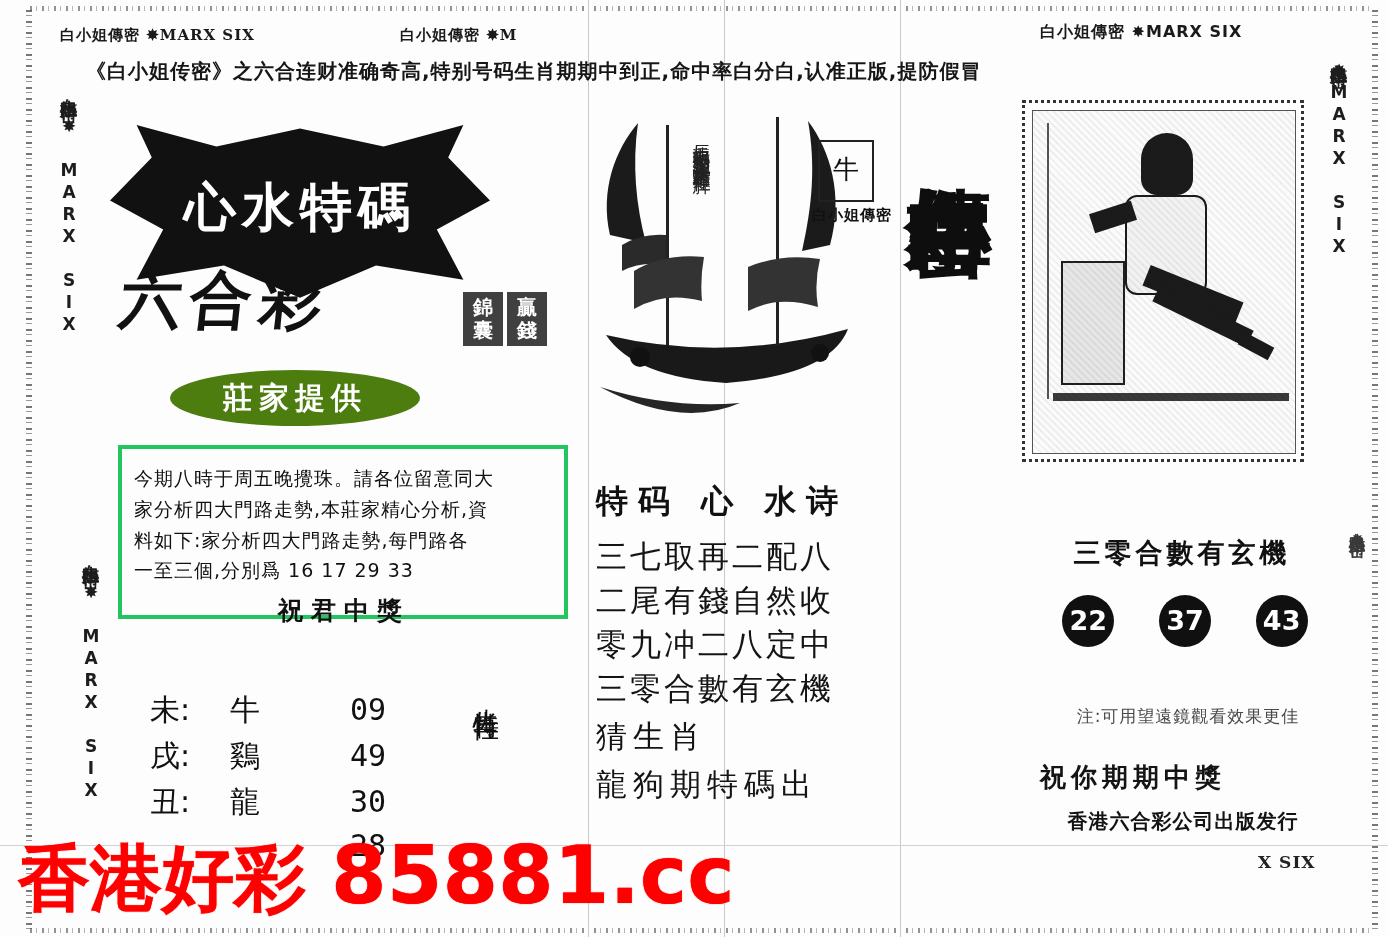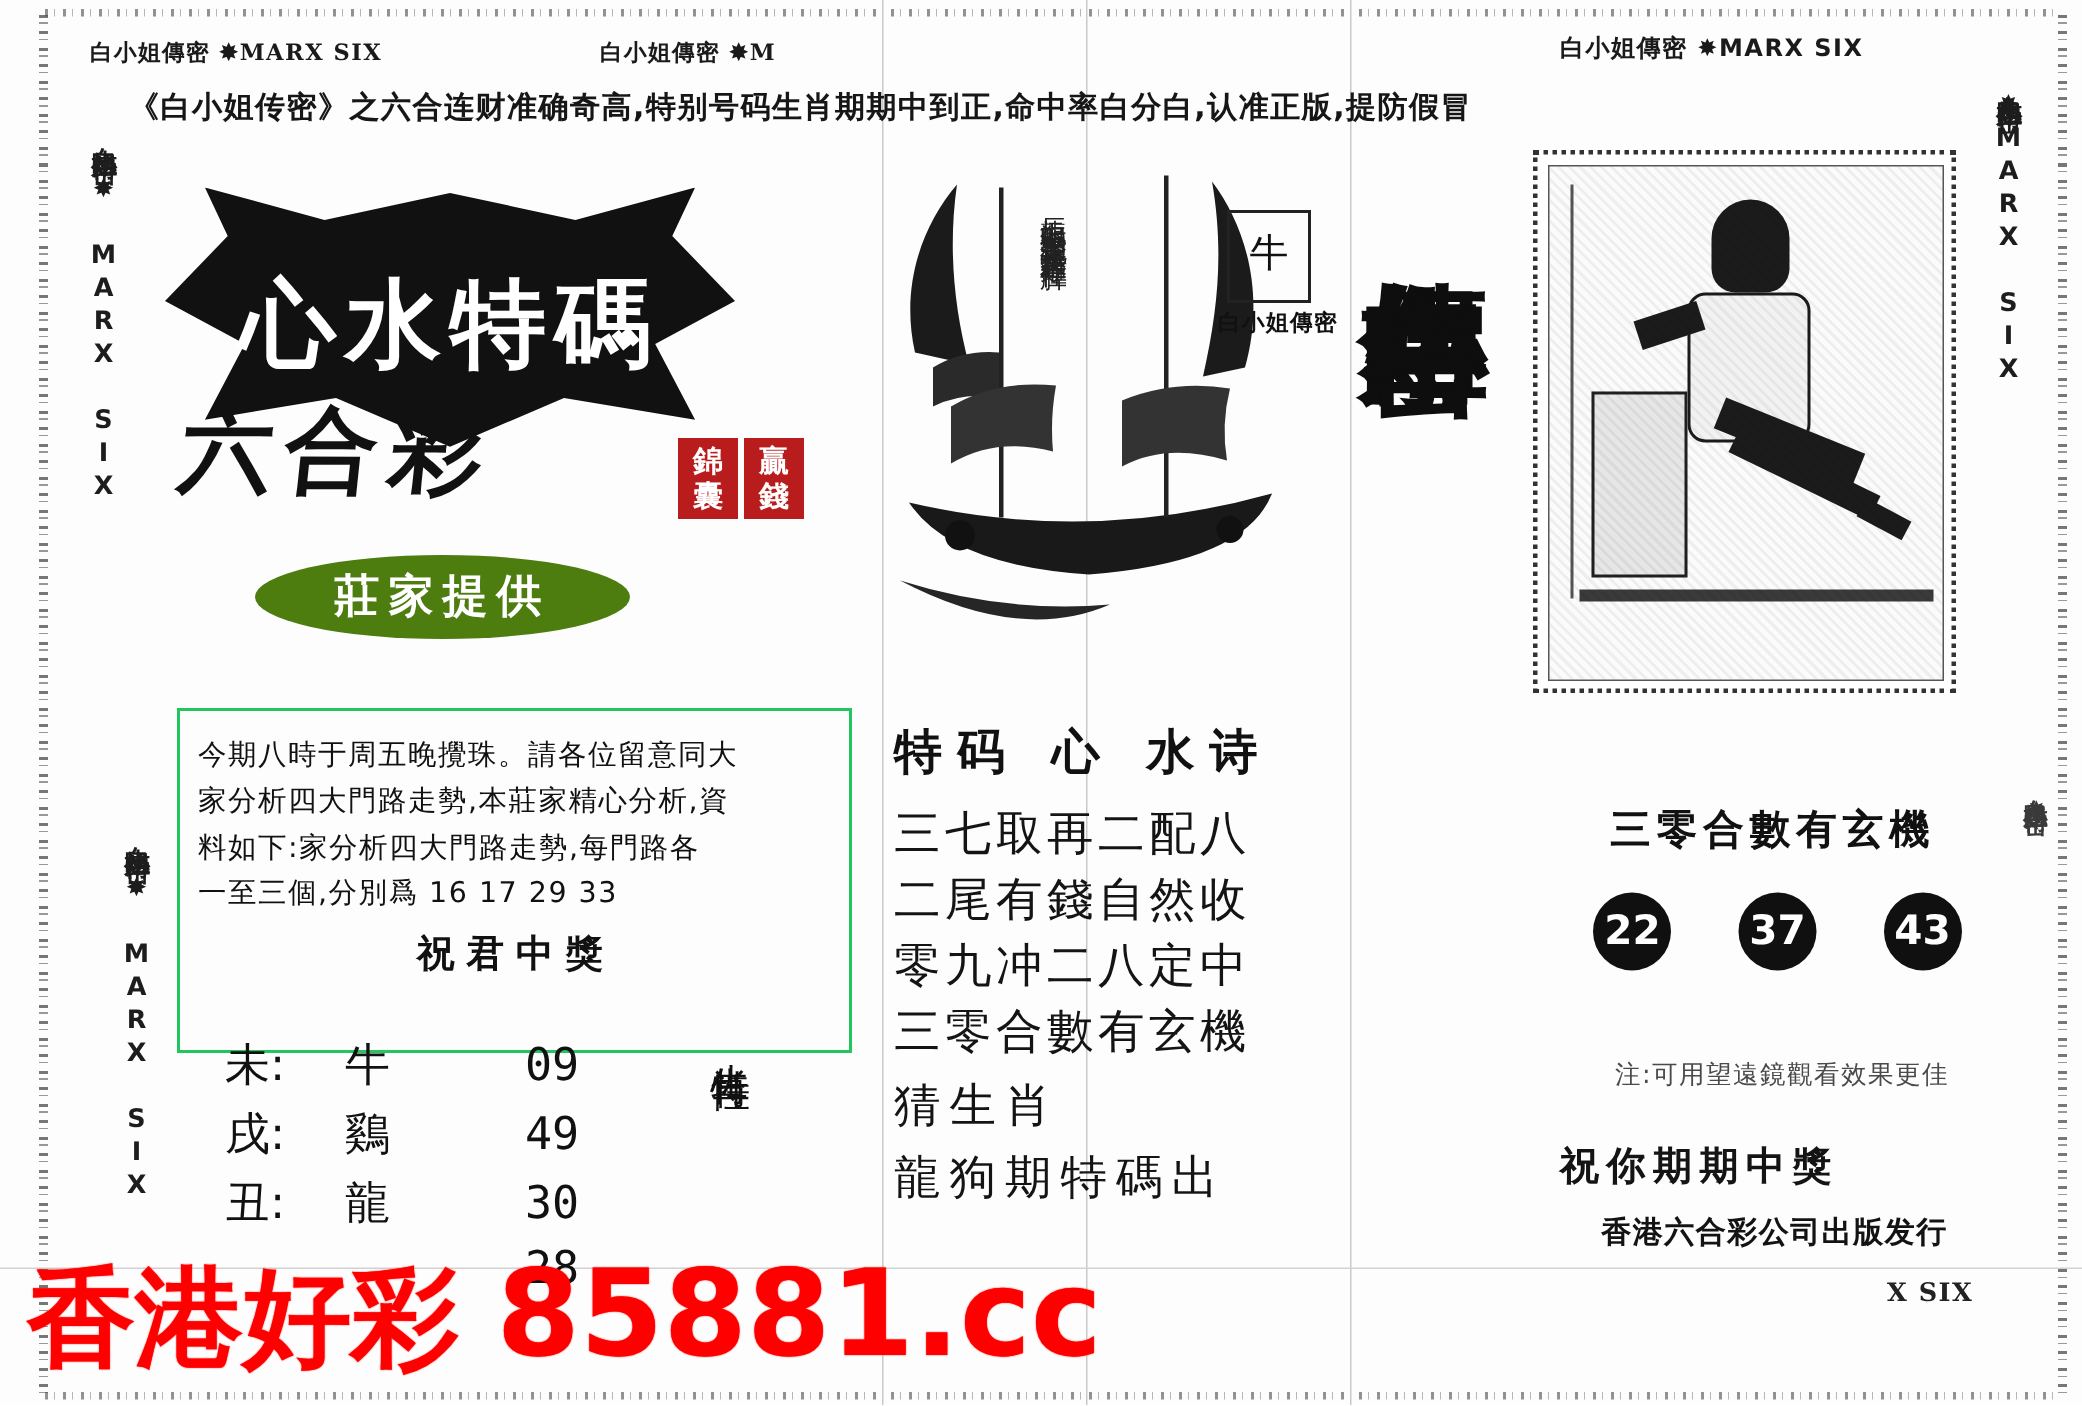--- a/index.html
+++ b/index.html
@@ -95,21 +95,21 @@
       89% 18%, 100% 42%, 86% 58%, 93% 86%, 70% 78%, 50% 96%,
       30% 78%, 7% 86%, 14% 58%
     );
   }
   #star-text {
     position: absolute;
     left: 0;
     top: 48px;
     width: 380px;
     text-align: center;
-    font-size: 64px;
+    font-size: 52px;
     font-weight: bold;
     color: #ffffff;
     letter-spacing: 6px;
     font-family: "DejaVu Sans", sans-serif;
   }
   #liuhecai {
     position: absolute;
     left: 120px;
     top: 258px;
     font-size: 62px;
@@ -128,37 +128,38 @@
     background: #4d7c0f;
     color: #fff;
     text-align: center;
     line-height: 56px;
     font-size: 30px;
     font-weight: bold;
     letter-spacing: 6px;
   }
   .mini-seal {
     position: absolute;
-    background: #b91c1c;
+    background: #404040;
     color: #fff;
     font-size: 20px;
     font-weight: bold;
     text-align: center;
     line-height: 1.15;
     padding: 4px 3px;
+    margin-left: 11px;
   }
 
   
   #info-box {
     position: absolute;
     left: 118px;
-    top: 472px;
+    top: 445px;
     width: 450px;
-    height: 230px;
-    border: 2px solid #22c55e;
+    height: 174px;
+    border: 4px solid #22c55e;
     box-sizing: border-box;
     padding: 14px 10px 4px 12px;
   }
   .info-line {
     font-size: 19px;
     color: #111;
     line-height: 1.62;
     letter-spacing: 1px;
     white-space: nowrap;
   }

